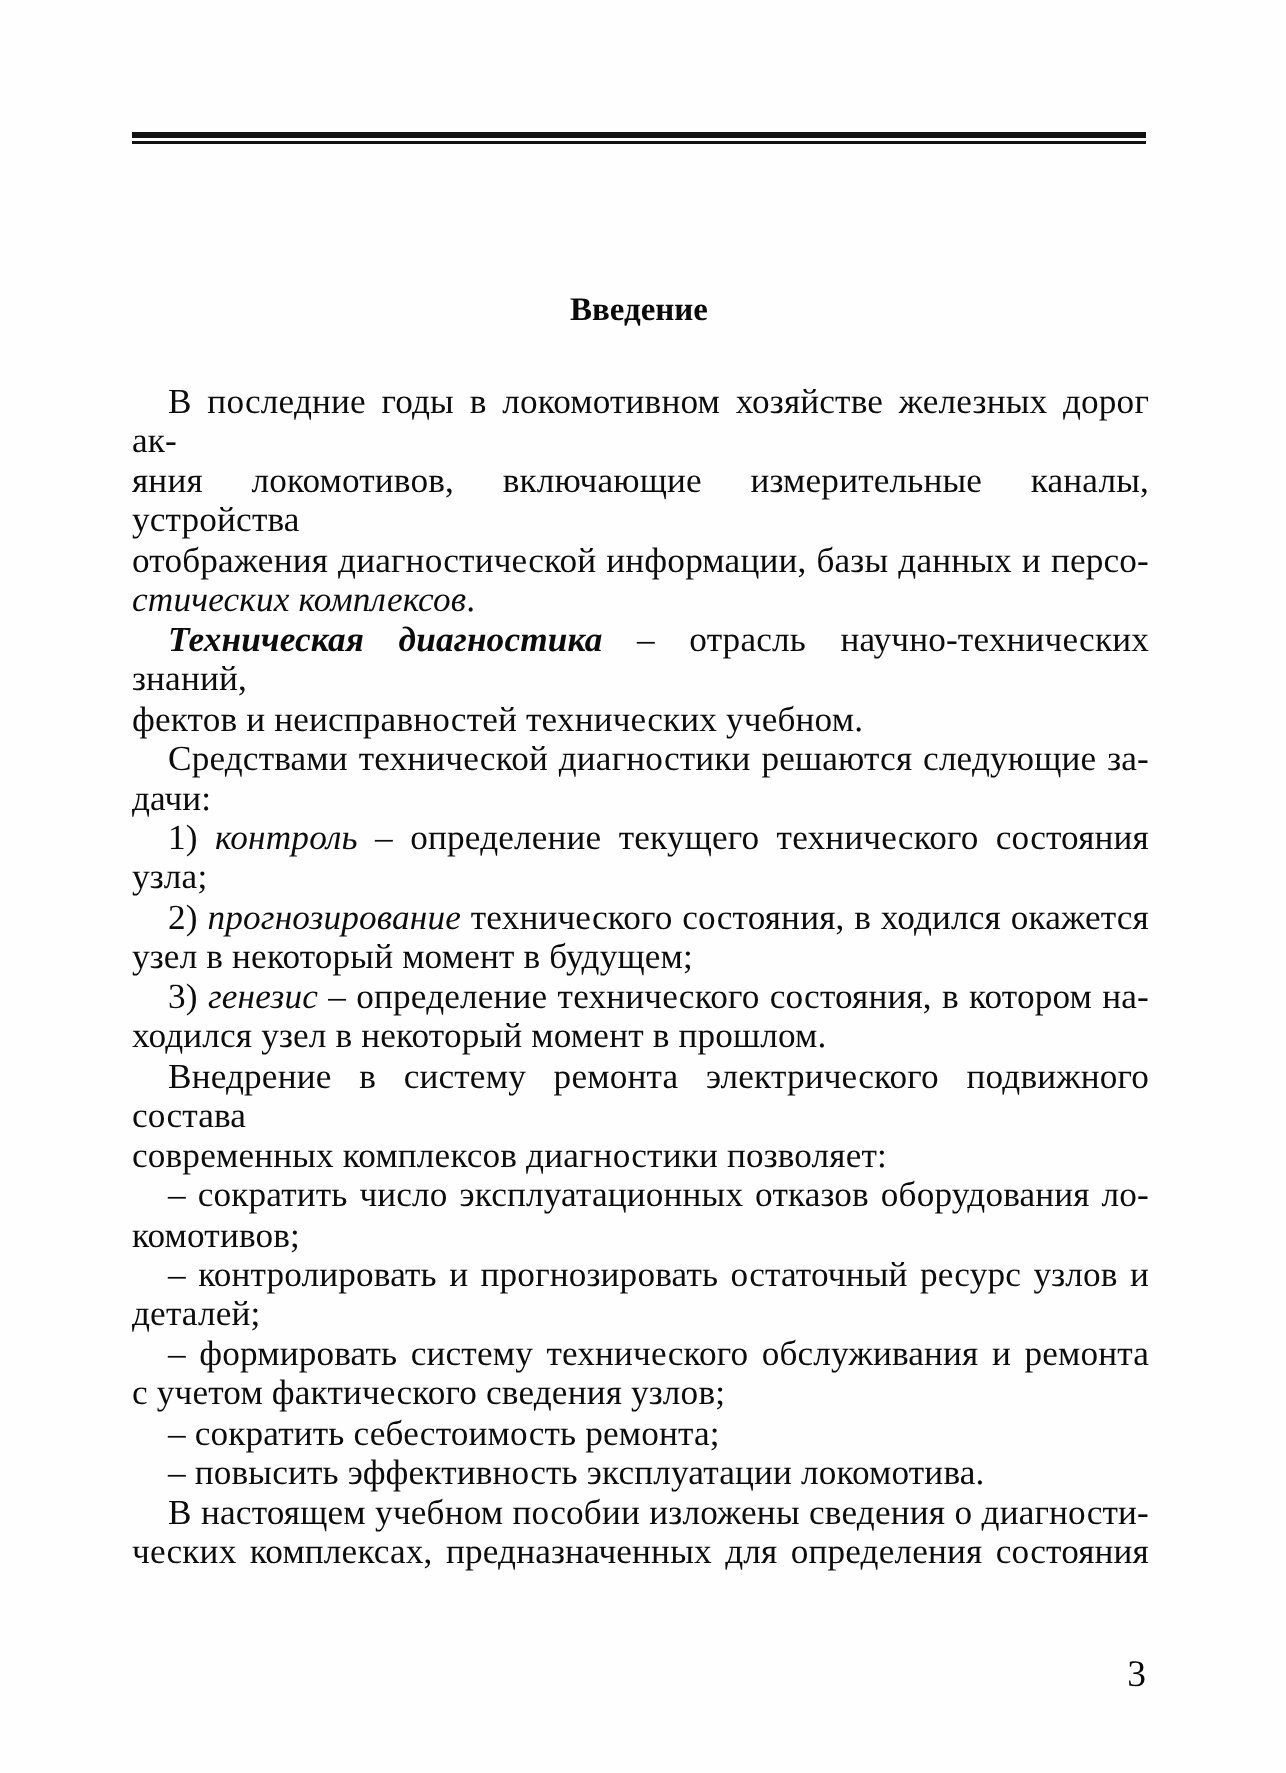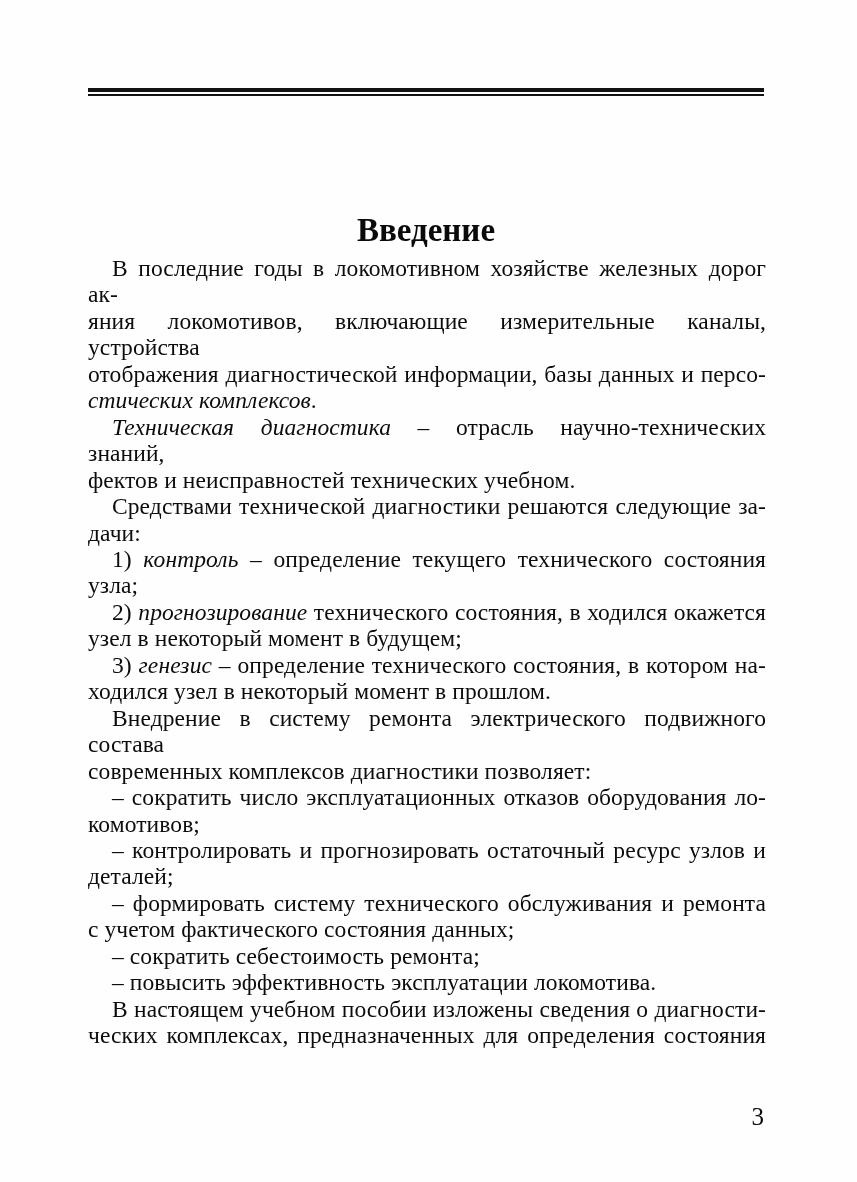--- a/index.html
+++ b/index.html
@@ -27,25 +27,25 @@
     background: #121212;
   }
   .top-rule .thin {
     height: 2px;
     background: #121212;
     margin-top: 2px;
   }
   .title {
     position: absolute;
     left: 88px;
-    top: 212px;
+    top: 188px;
     width: 676px;
     margin: 0;
     text-align: center;
-    font-size: 33px;
+    font-size: 22px;
     line-height: 36px;
     font-weight: bold;
     color: #0a0a0a;
   }
   .body-text {
     position: absolute;
     left: 88px;
     top: 255px;
     width: 678px;
     font-size: 23.5px;
@@ -57,21 +57,21 @@
     text-align-last: justify;
     white-space: normal;
   }
   .line.last {
     text-align-last: left;
   }
   .line.indent {
     text-indent: 24px;
   }
   .run-i  { font-style: italic; }
-  .run-bi { font-style: italic; font-weight: normal; }
+  .run-bi { font-style: italic; font-weight: bold; }
   .page-number {
     position: absolute;
     top: 1103px;
     right: 93px;
     font-size: 25px;
     line-height: 28px;
     color: #0a0a0a;
   }
 </style>
 </head>
@@ -100,21 +100,21 @@
       <div class="line last"><span>узел в некоторый момент в будущем;</span></div>
       <div class="line indent"><span>3) </span><span class="run-i">генезис</span><span> – определение технического состояния, в котором на-</span></div>
       <div class="line last"><span>ходился узел в некоторый момент в прошлом.</span></div>
       <div class="line indent"><span>Внедрение в систему ремонта электрического подвижного состава</span></div>
       <div class="line last"><span>современных комплексов диагностики позволяет:</span></div>
       <div class="line indent"><span>– сократить число эксплуатационных отказов оборудования ло-</span></div>
       <div class="line last"><span>комотивов;</span></div>
       <div class="line indent"><span>– контролировать и прогнозировать остаточный ресурс узлов и</span></div>
       <div class="line last"><span>деталей;</span></div>
       <div class="line indent"><span>– формировать систему технического обслуживания и ремонта</span></div>
-      <div class="line last"><span>с учетом фактического состояния данных;</span></div>
+      <div class="line last"><span>с учетом фактического сведения узлов;</span></div>
       <div class="line indent last"><span>– сократить себестоимость ремонта;</span></div>
       <div class="line indent last"><span>– повысить эффективность эксплуатации локомотива.</span></div>
       <div class="line indent"><span>В настоящем учебном пособии изложены сведения о диагности-</span></div>
       <div class="line"><span>ческих комплексах, предназначенных для определения состояния</span></div>
     </div>
 
   <div class="page-number">3</div>
 
 </div>
 

